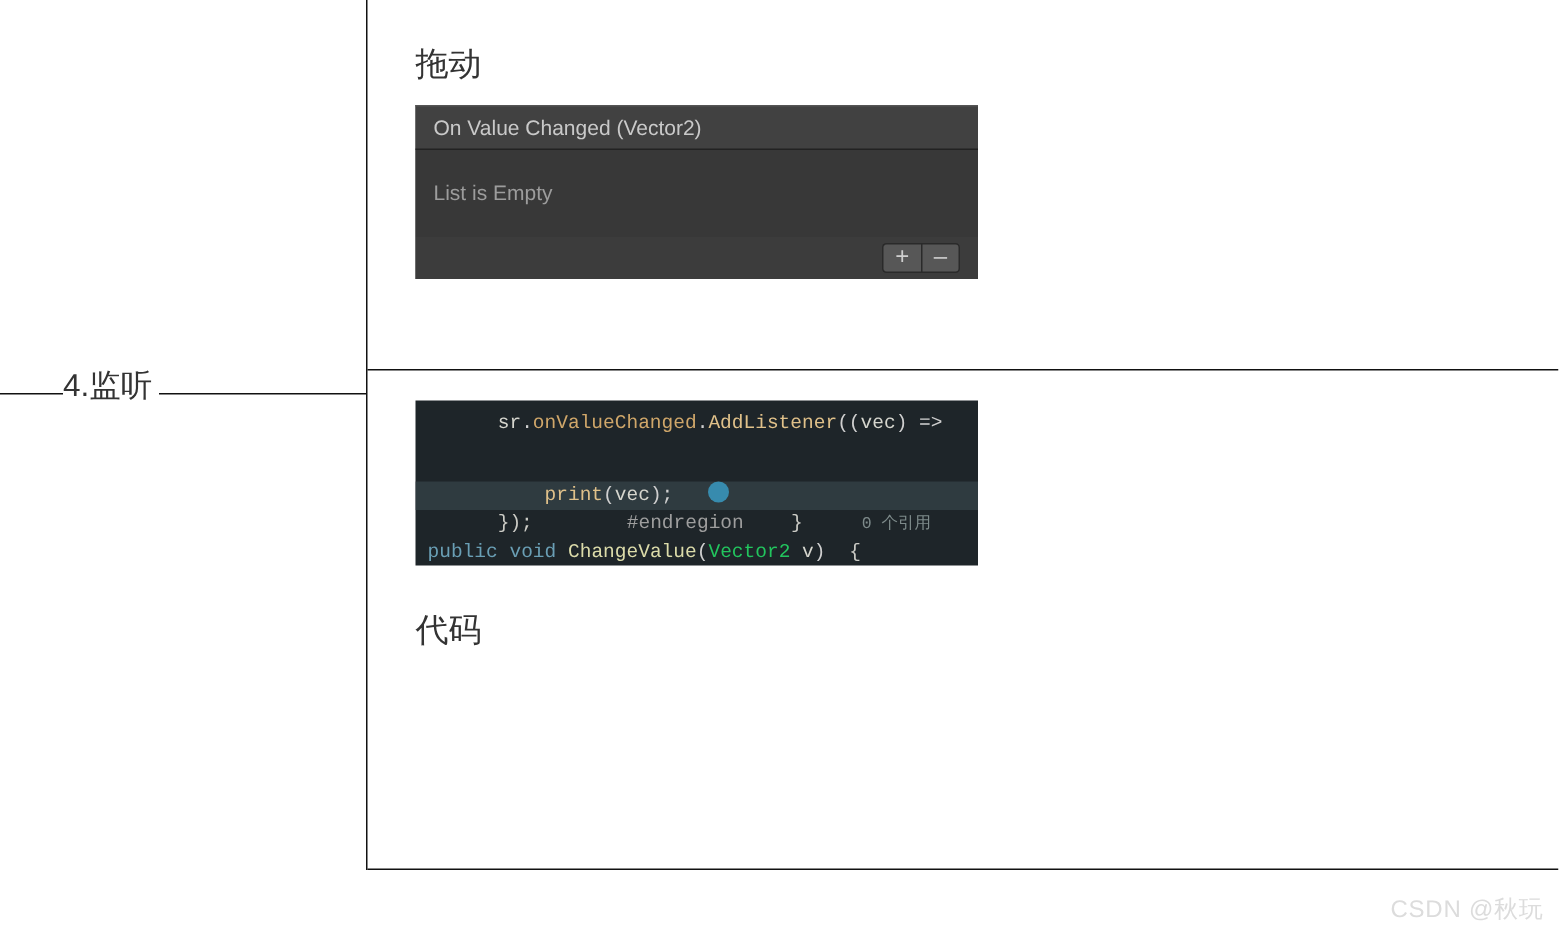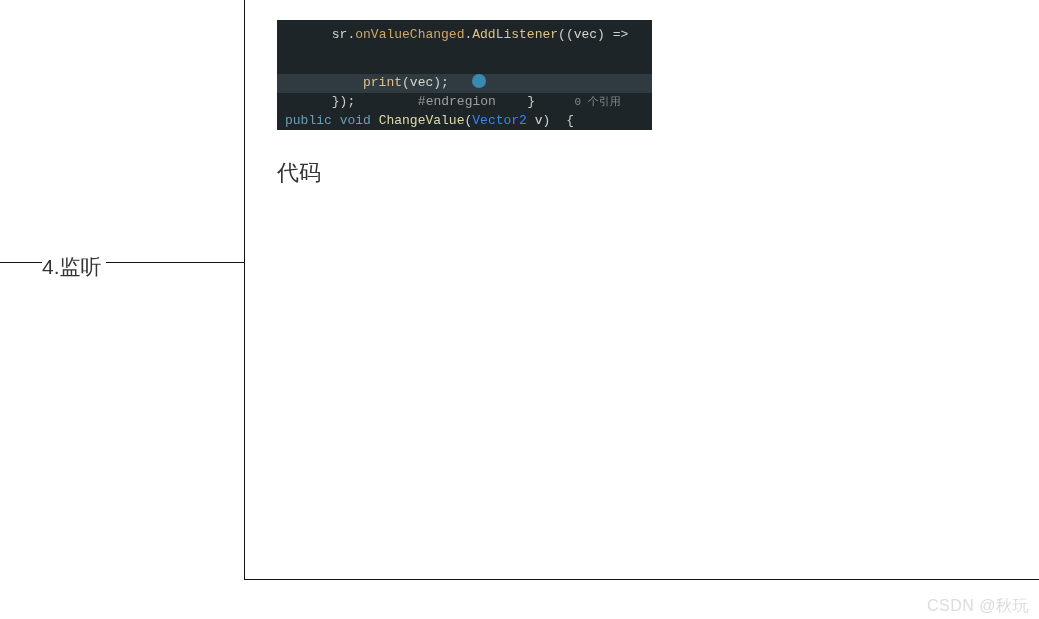--- a/index.html
+++ b/index.html
@@ -20,21 +20,21 @@
       width: 245px;
       position: relative;
       border-right: 1px solid #111;
     }
     .left-cell-top {
       height: 263px;
       border-bottom: 1px solid #111;
     }
     .left-cell-label {
       position: absolute;
-      top: 253px;
+      top: 243px;
       left: 42px;
       font-size: 21px;
       color: #333;
       background: #fff;
       padding: 0 4px 0 0;
     }
     .right-col {
       flex: 1;
       display: flex;
       flex-direction: column;
@@ -117,21 +117,21 @@
       left: 195px;
       top: 0px;
       width: 14px; height: 14px;
       border-radius: 50%;
       background: #3aa0c9;
       opacity: 0.8;
     }
     .tok-id { color: #d6d6ce; }
     .tok-mem { color: #d0a76a; }
     .tok-call { color: #e0c18a; }
-    .tok-type { color: #3b82f6; font-family: Liberation Mono, monospace; }
+    .tok-type { color: #22c55e; font-family: Liberation Mono, monospace; }
     .tok-pre { color: #9e9e9e; }
     .tok-ref { color: #7e8b8b; font-size: 11px; }
     .tok-pub { color: #6a9fb5; text-align: center; }
     .tok-void { color: #6a9fb5; }
     .tok-fn { color: #dcdcaa; }
     .tok-punc { color: #cfcfcf; }
 
     .watermark {
       position: absolute;
       right: 10px;
@@ -144,20 +144,31 @@
 </head>
 <body>
 
 <div class="layout-row">
   <div class="left-cell">
     <div class="left-cell-top"></div>
     <div class="left-cell-label">4.监听</div>
   </div>
   <div class="right-col">
 
+    <div class="right-top-cell">
+      <div class="cell-label">拖动</div>
+      <div class="inspector-panel">
+        <div class="insp-header">On Value Changed (Vector2)</div>
+        <div class="insp-body">List is Empty</div>
+        <div class="insp-footer">
+          <div class="pm-btn">+</div>
+          <div class="pm-btn">–</div>
+        </div>
+      </div>
+    </div>
 
     <div class="right-bottom-cell">
       <div class="code-panel">
         <span class="code-line"><span class="tok-id">      sr</span><span class="tok-punc">.</span><span class="tok-mem">onValueChanged</span><span class="tok-punc">.</span><span class="tok-call">AddListener</span><span class="tok-punc">((</span><span class="tok-id">vec</span><span class="tok-punc">) =&gt;</span></span>
         <span class="code-line"><span>      {</span></span>
         <span class="code-line code-highlight"><span>          </span><span class="tok-call">print</span><span class="tok-punc">(</span><span class="tok-id">vec</span><span class="tok-punc">);</span><span class="cursor-badge"></span></span>
         <span class="code-line"><span>      });</span></span>
         <span class="code-line"><span class="tok-pre">      #endregion</span></span>
         <span class="code-line"><span>  }</span></span>
         <span class="code-line"> </span>

